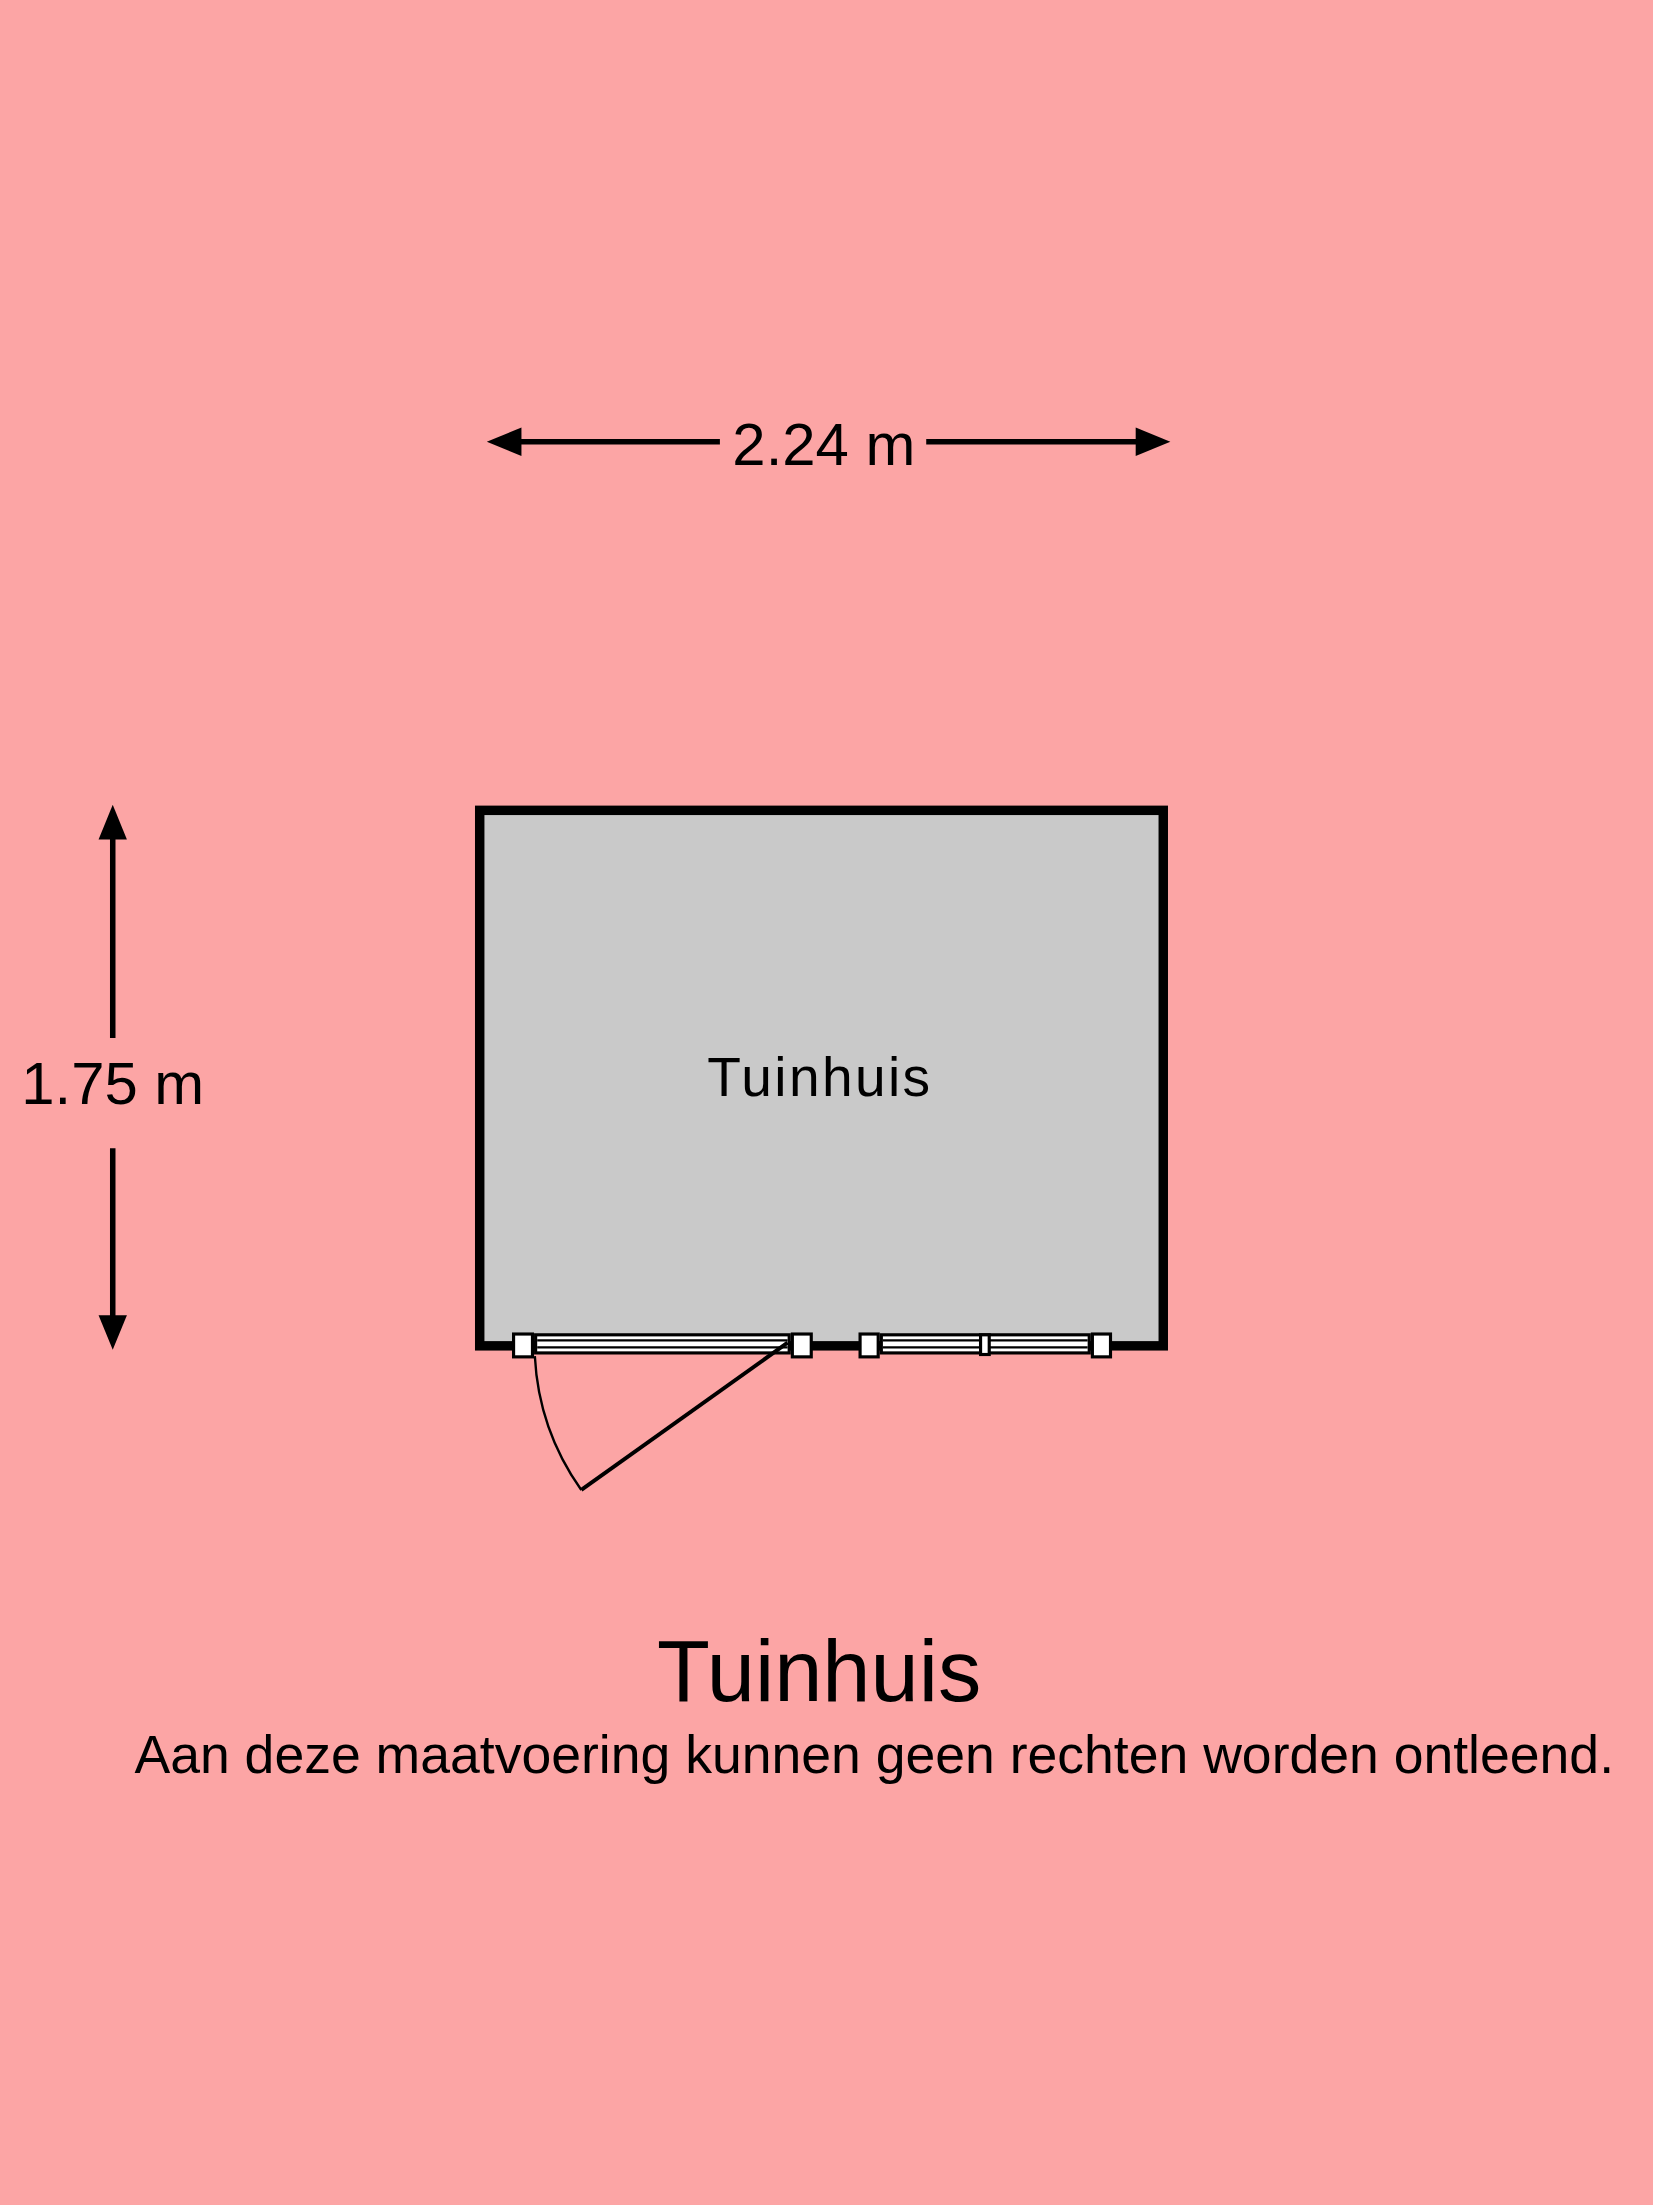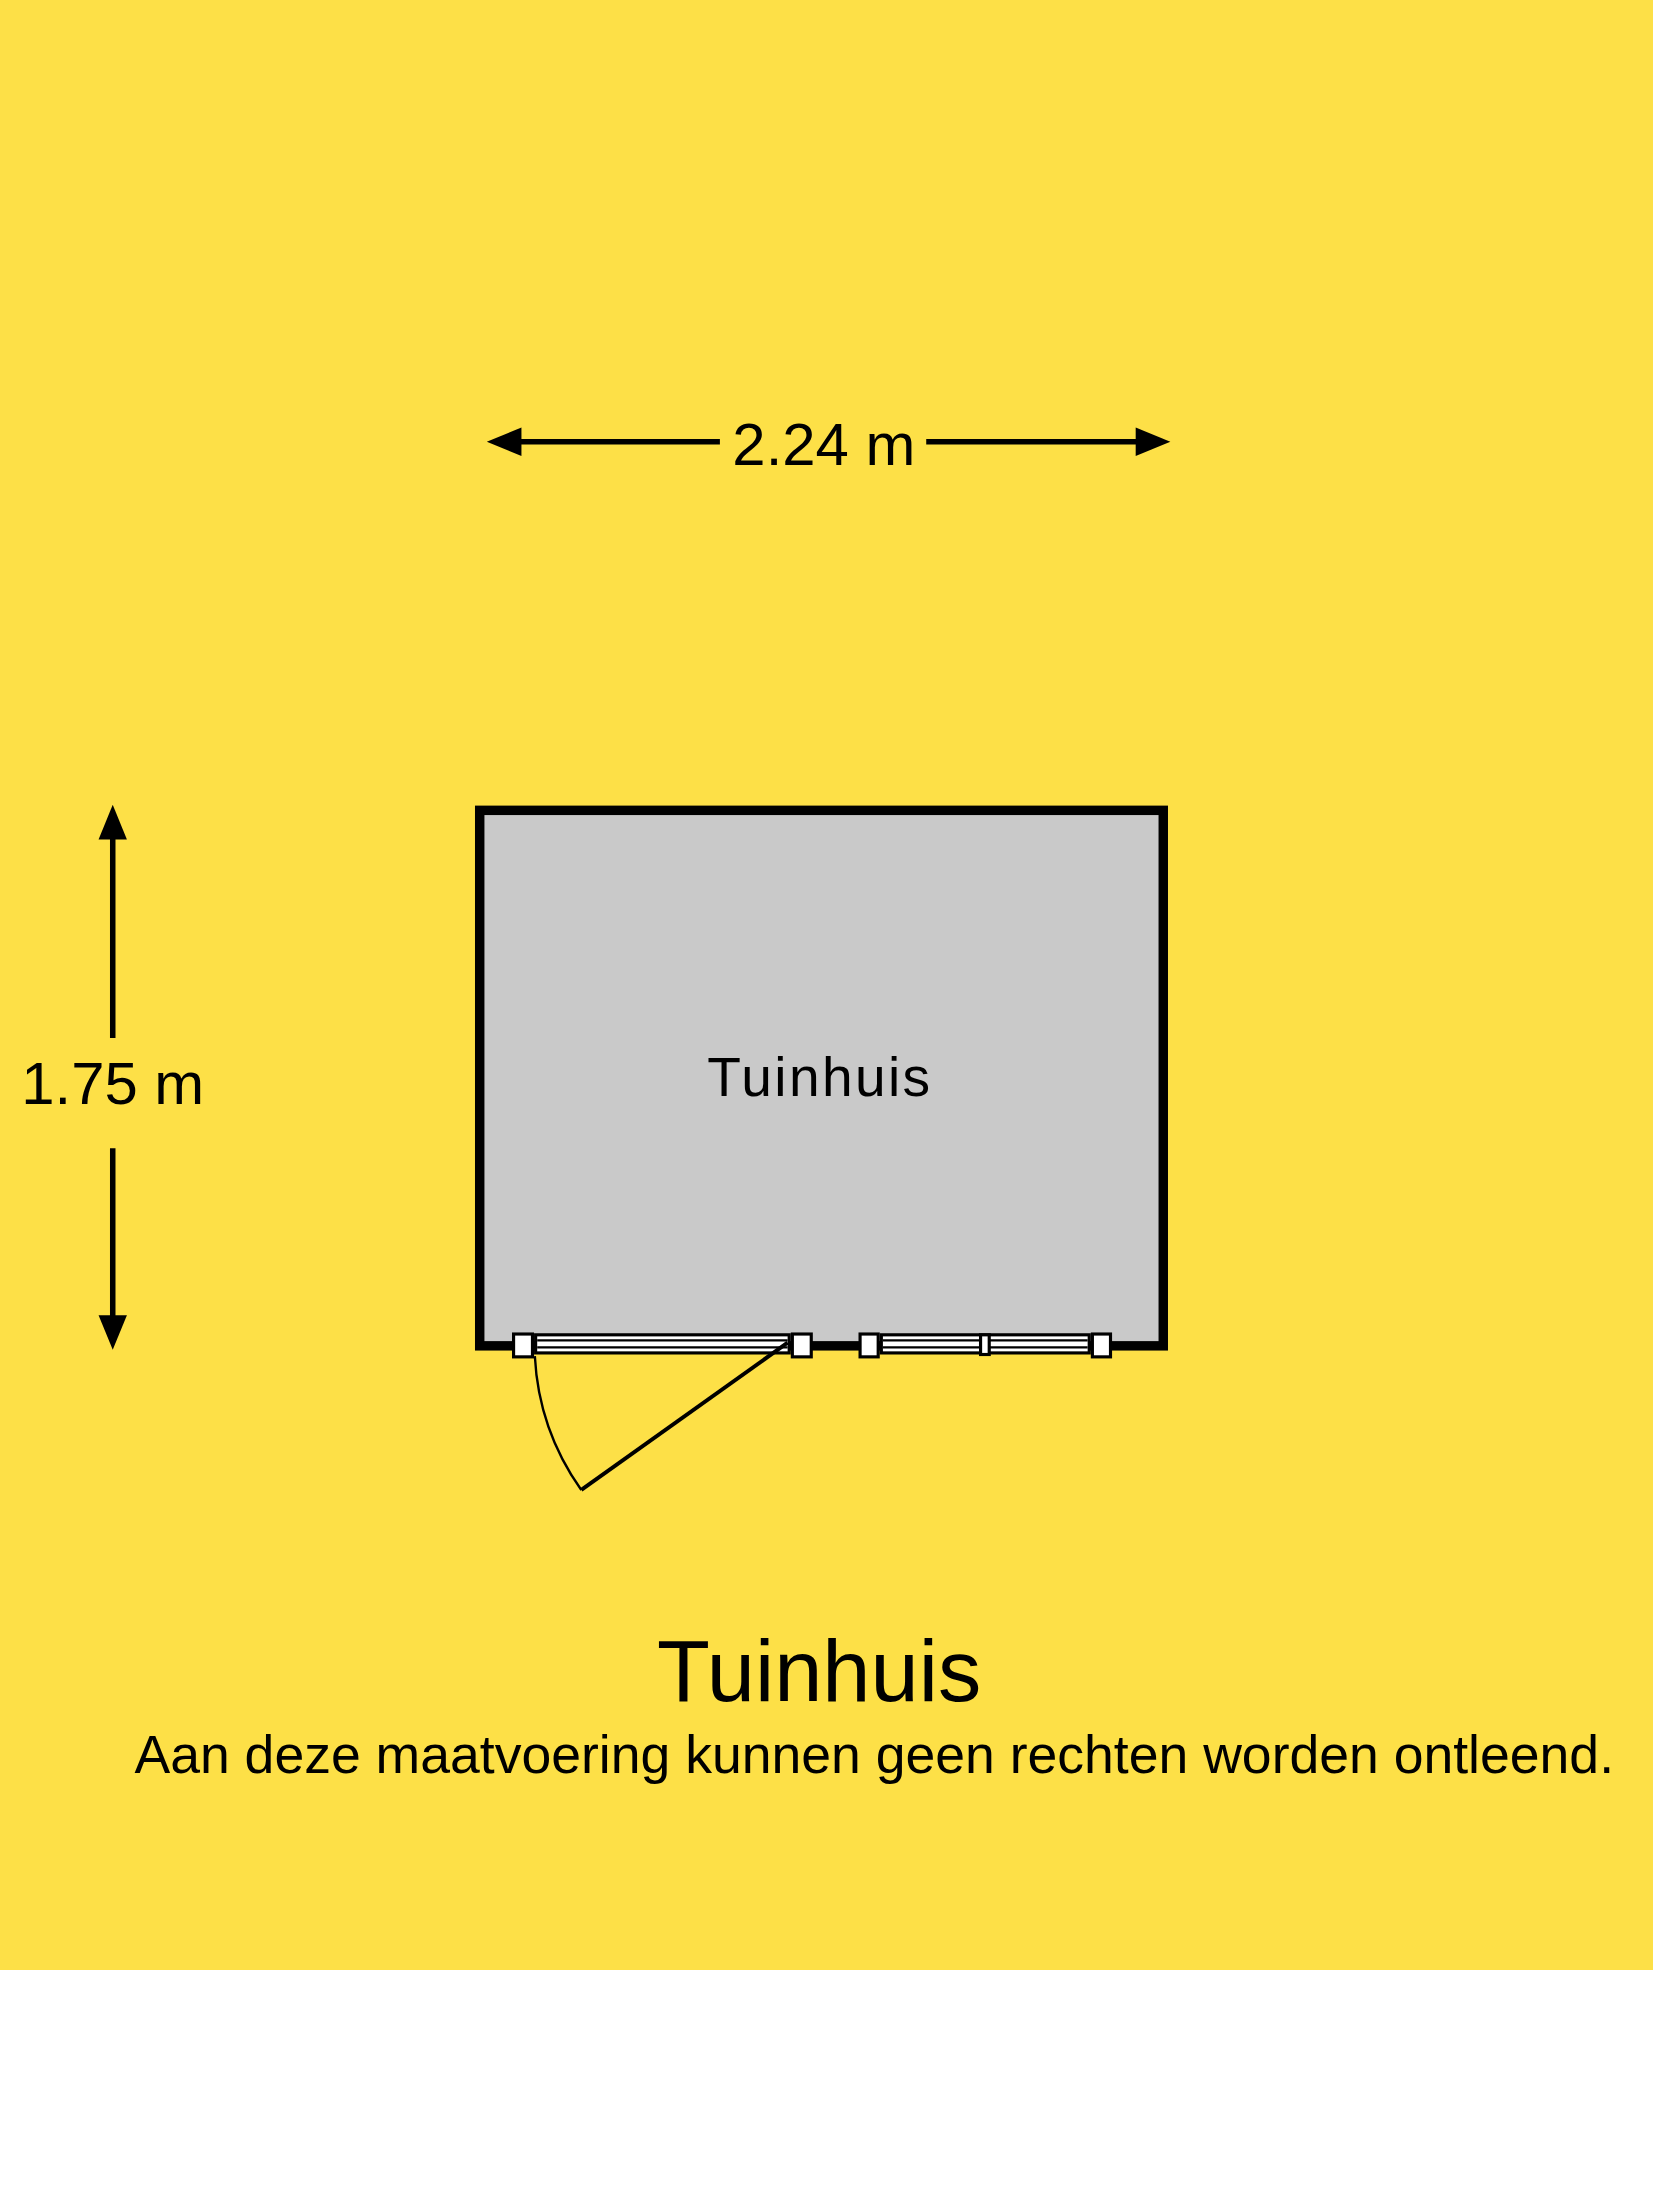--- a/index.html
+++ b/index.html
@@ -3,22 +3,22 @@
 <meta charset="utf-8">
 <style>
   html, body {
     margin: 0;
     padding: 0;
     background: #ffffff;
   }
   .page {
     position: relative;
     width: 1654px;
-    height: 1970px;
-    background: #fde047;
+    height: 2205px;
+    background: #fca5a5;
     overflow: hidden;
   }
   .page svg {
     position: absolute;
     left: 0;
     top: 0;
   }
   text {
     font-family: "Liberation Sans", "DejaVu Sans", sans-serif;
     fill: #000000;

